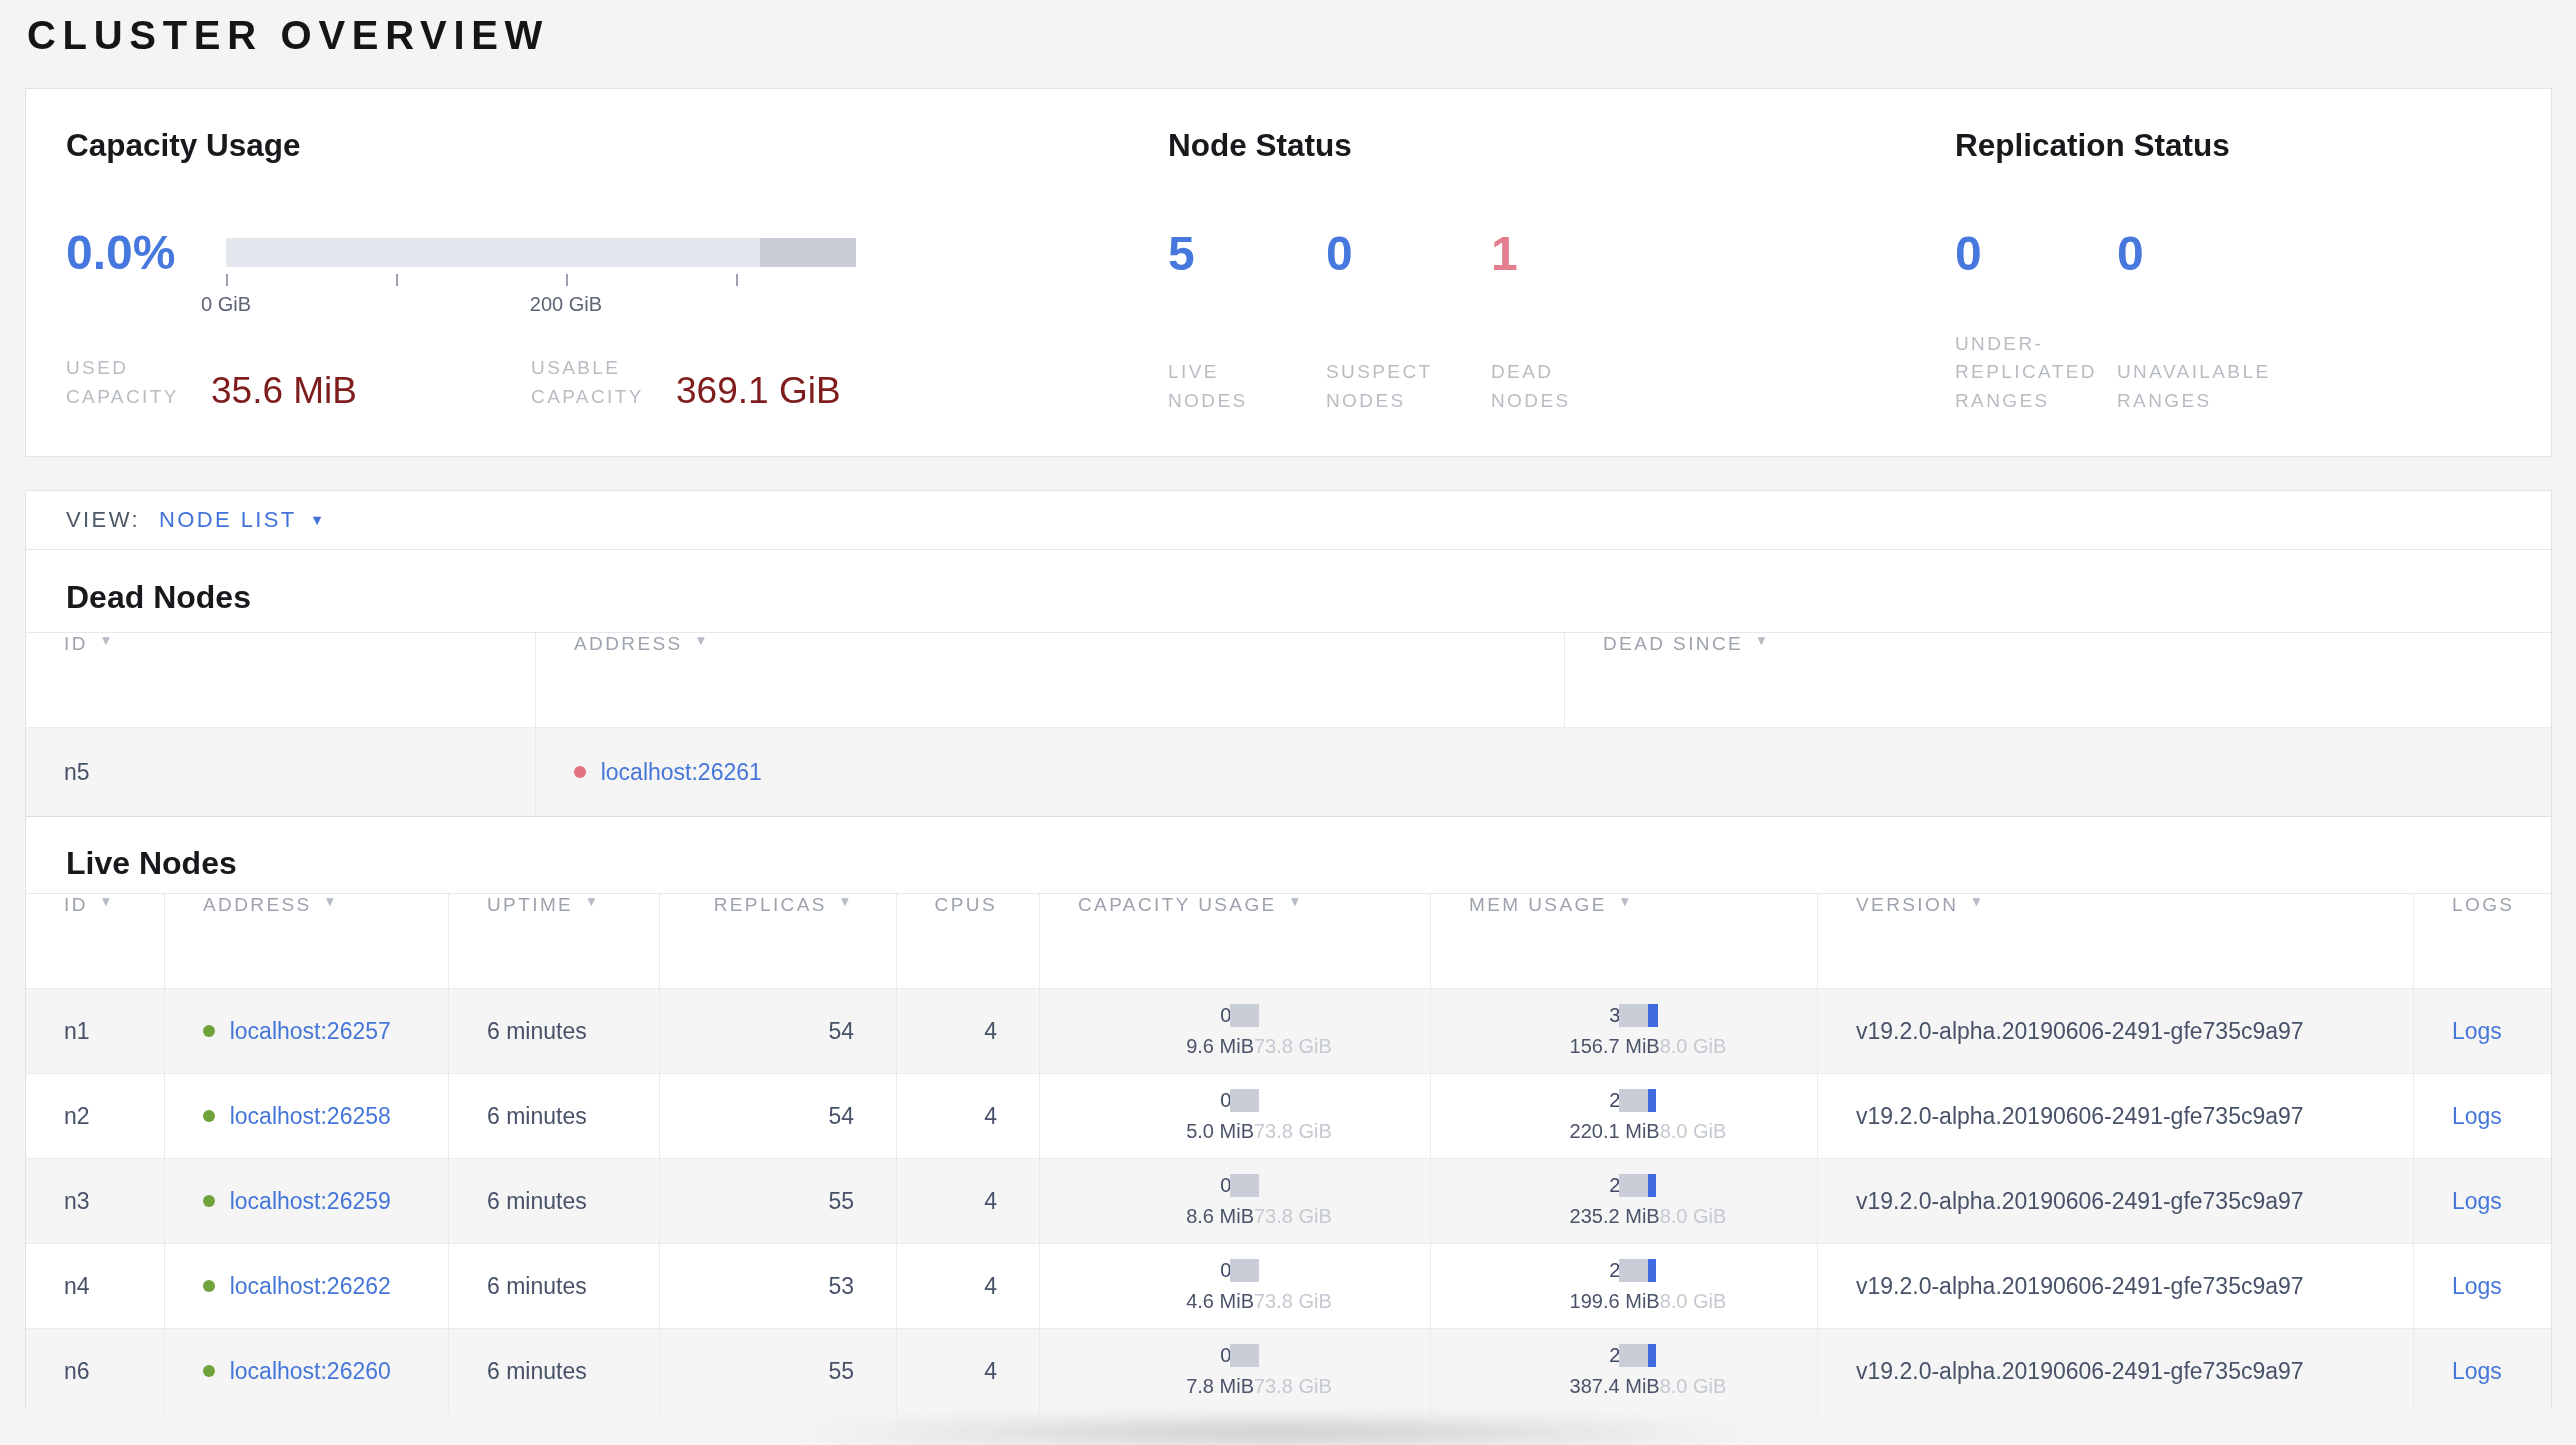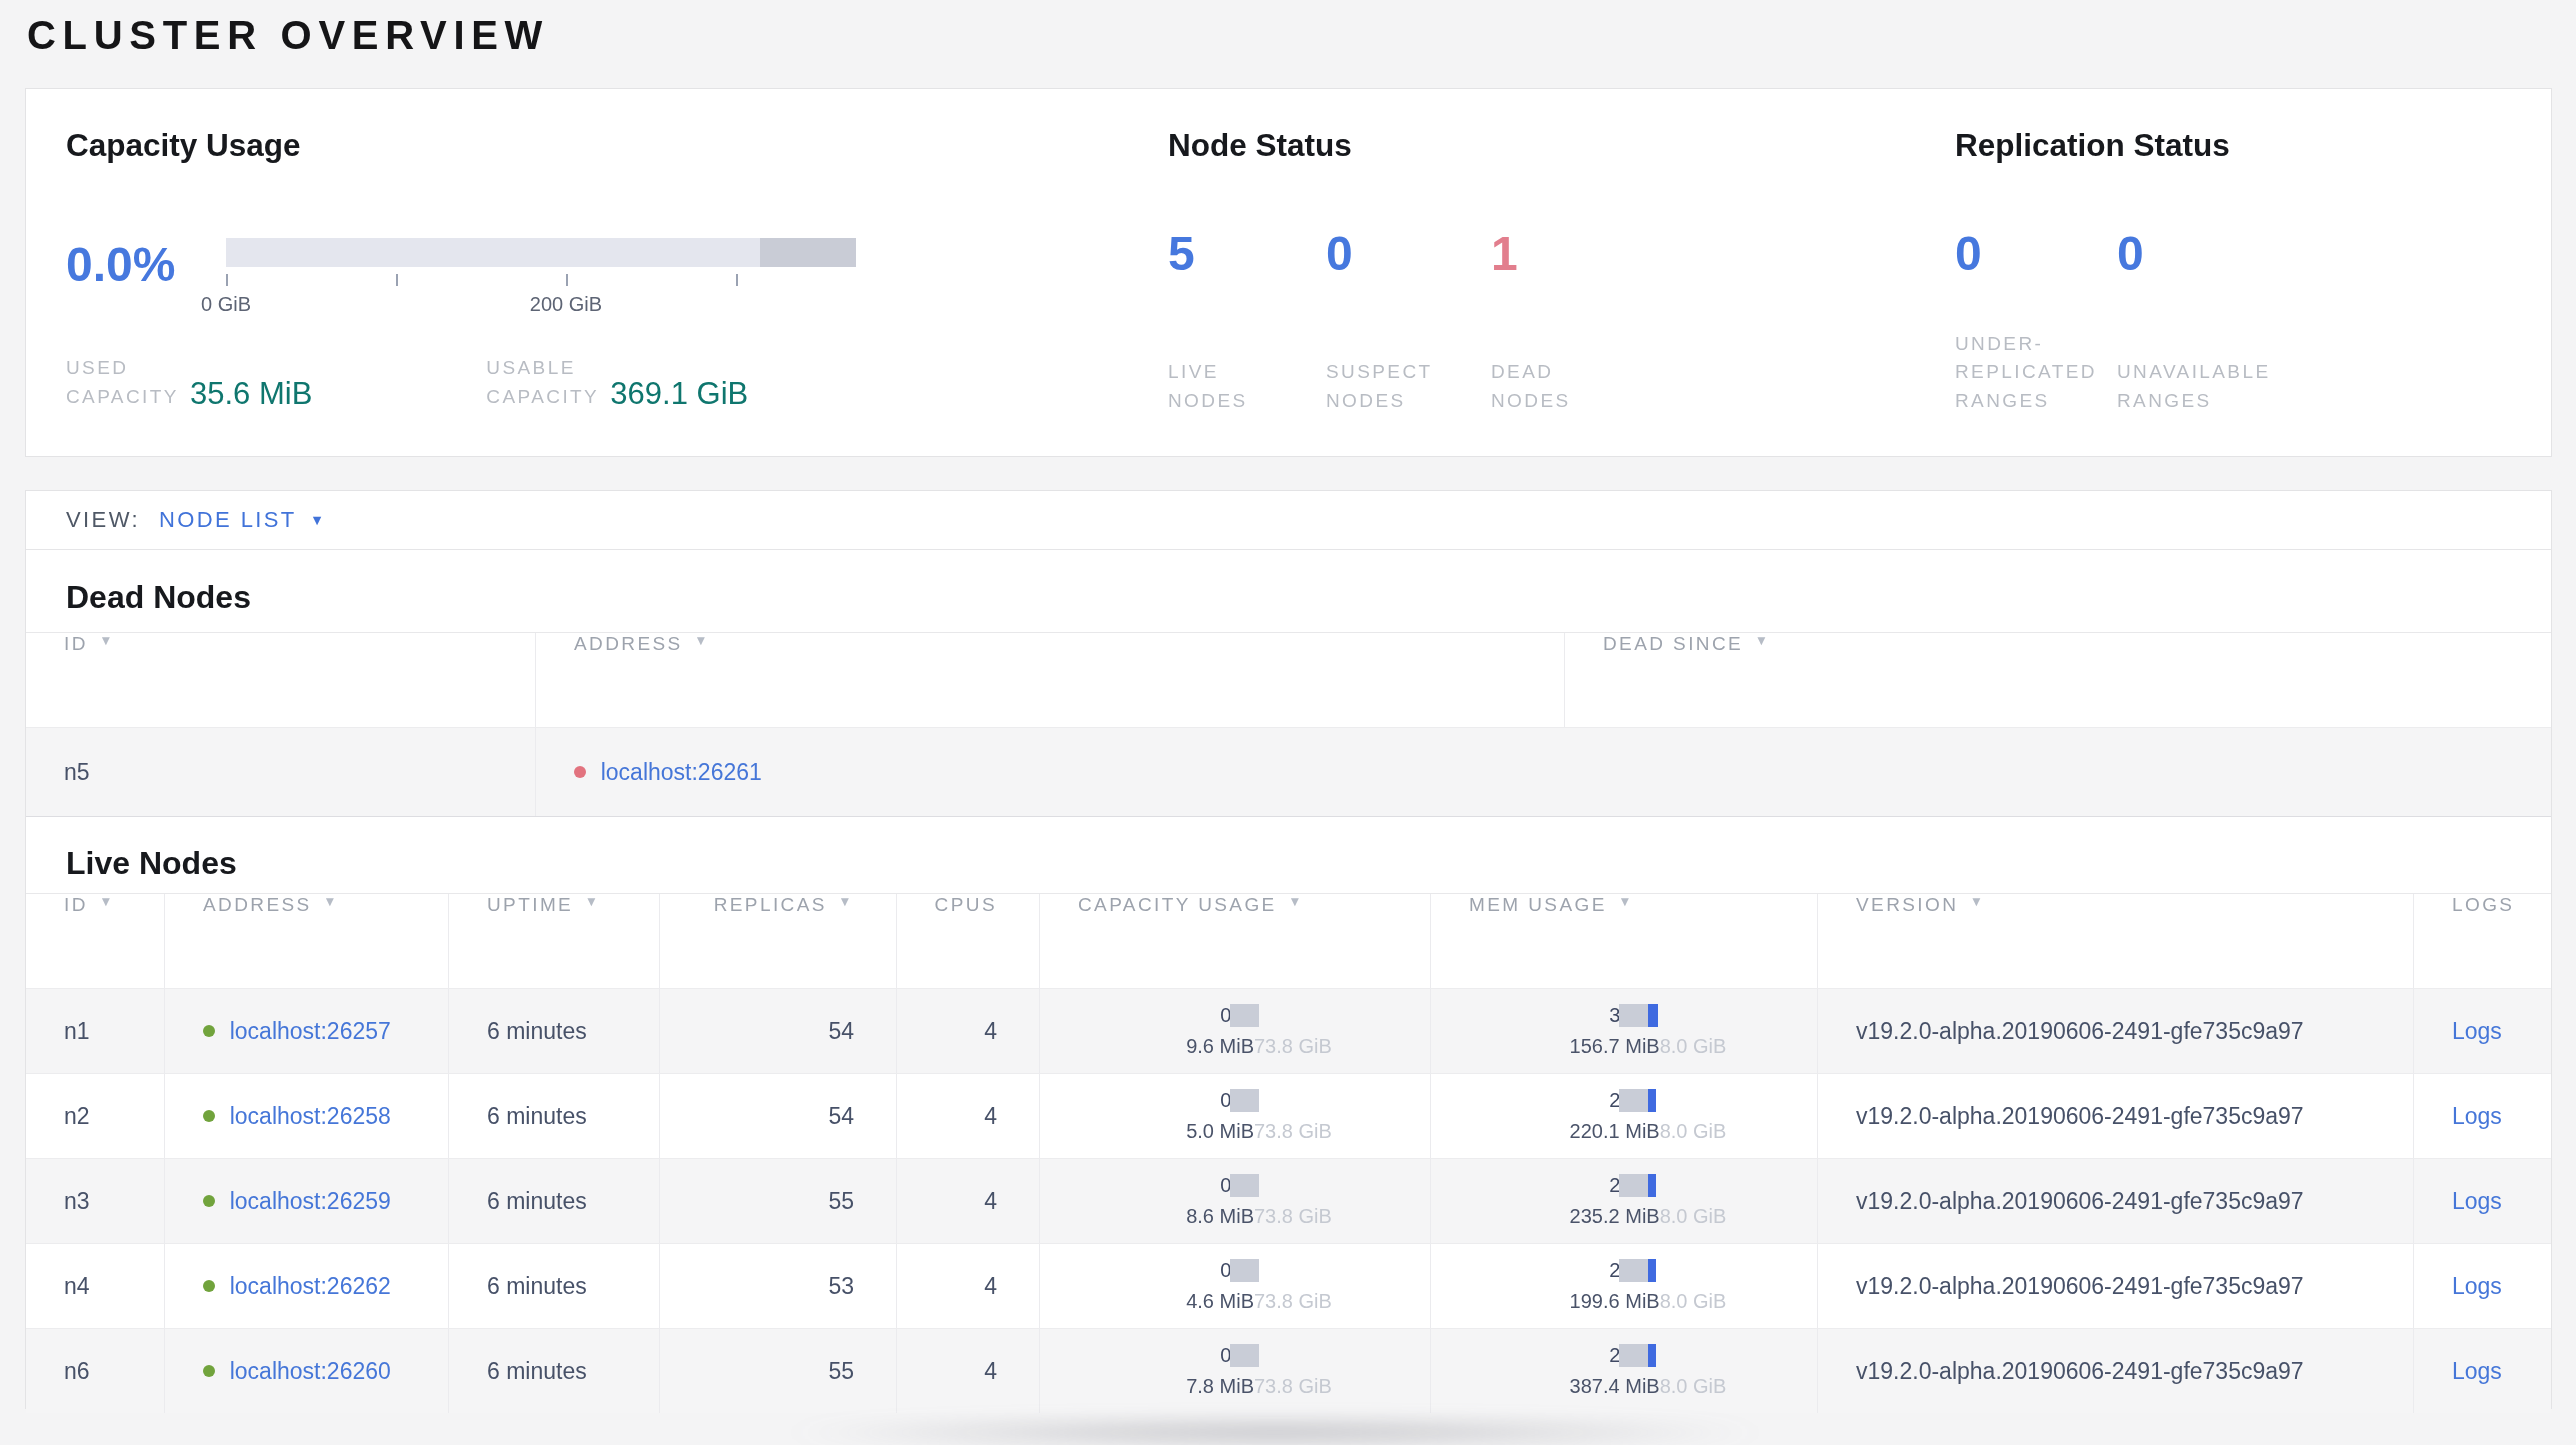--- a/index.html
+++ b/index.html
@@ -17,37 +17,37 @@
     background:#fff; border:1px solid #e3e3e5;
   }
   
   .overview { top:88px; height:369px; }
   .sec-title { position:absolute; top:38px; font-size:31.5px; font-weight:700; color:#17191d; }
   .cap-title { left:40px; }
   .node-title { left:1142px; }
   .rep-title { left:1929px; }
 
   .cap-percent {
-    position:absolute; left:40px; top:148px;
+    position:absolute; left:40px; top:136px;
     font-size:48px; font-weight:600; color:#4678de;
   }
   .cap-bar { position:absolute; left:200px; top:149px; width:630px; height:29px; background:#e4e6ee; }
   .cap-bar-end { position:absolute; right:0; top:0; height:100%; width:96px; background:#c9ccd6; }
   .cap-ticks { position:absolute; left:200px; top:185px; width:630px; height:13.4px; }
   .cap-tick { position:absolute; top:0; width:1.9px; height:12.4px; background:#9aa2b2; }
   .cap-ticklabels { position:absolute; left:200px; top:204px; width:630px; height:25px; }
   .cap-ticklabel { position:absolute; transform:translateX(-50%); font-size:20px; color:#5d6474; }
   .cap-summary { position:absolute; left:40px; top:265px; display:flex; }
   .sum-item { display:flex; align-items:flex-end; }
   .sum-item + .sum-item { margin-left:174px; }
   .stat-label {
     font-size:19px; letter-spacing:2.4px; color:#b8bcc3; line-height:1.5;
   }
   .sum-label { max-width:124px; }
-  .sum-value { font-size:31px; color:#0f766e; line-height:1.05; }
+  .sum-value { font-size:37px; color:#7f1d1d; margin-left:21px; line-height:1.05; }
 
   .stats { position:absolute; top:139px; display:flex; }
   .node-stats { left:1142px; }
   .rep-stats { left:1929px; }
   .stat { height:187px; display:flex; flex-direction:column; justify-content:space-between; }
   .node-stats .stat:nth-child(1){ width:158px; }
   .node-stats .stat:nth-child(2){ width:165px; }
   .node-stats .stat .stat-label{ max-width:105px; }
   .rep-stats .stat:nth-child(1){ width:162px; }
   .rep-stats .stat:nth-child(2){ width:237px; }

